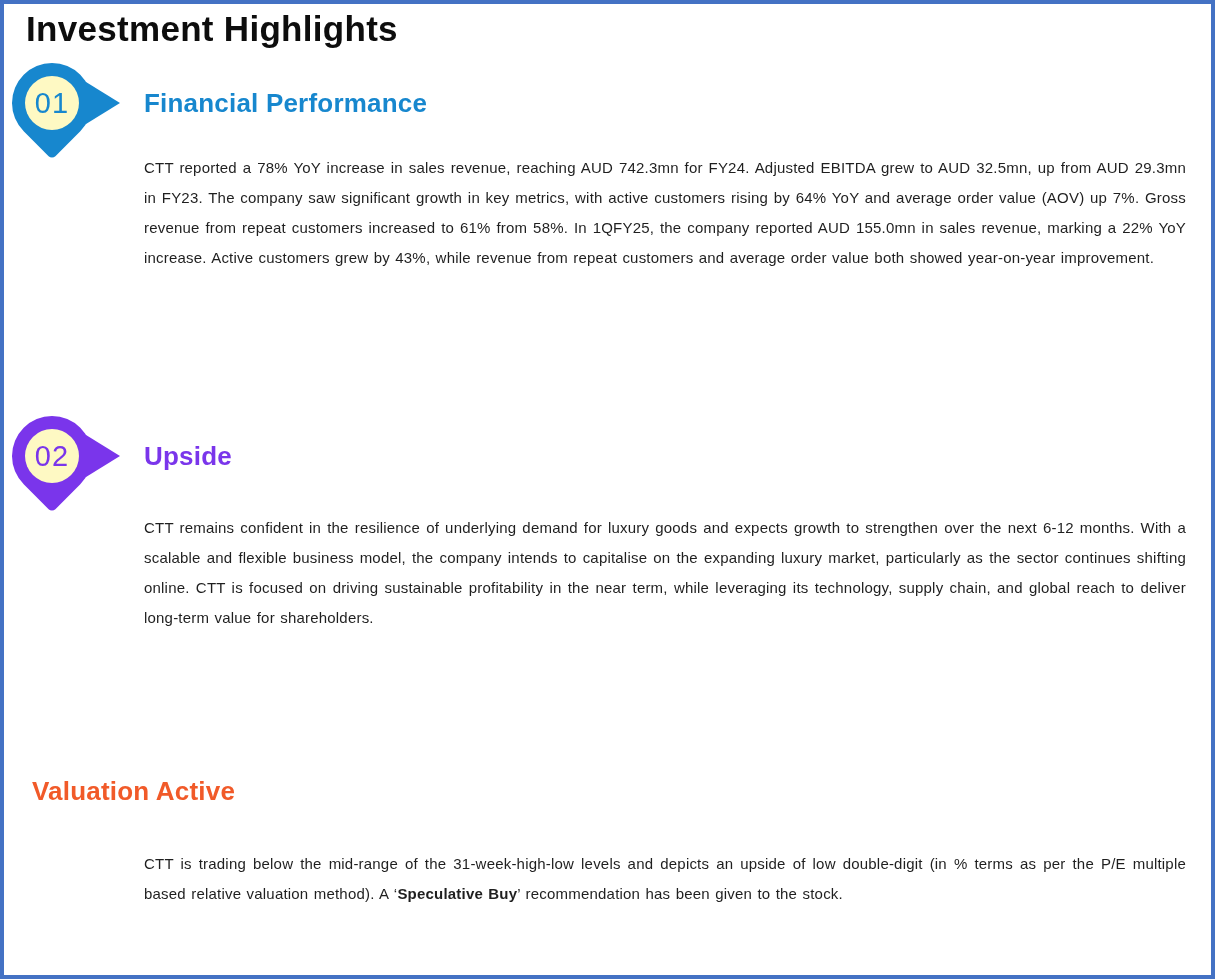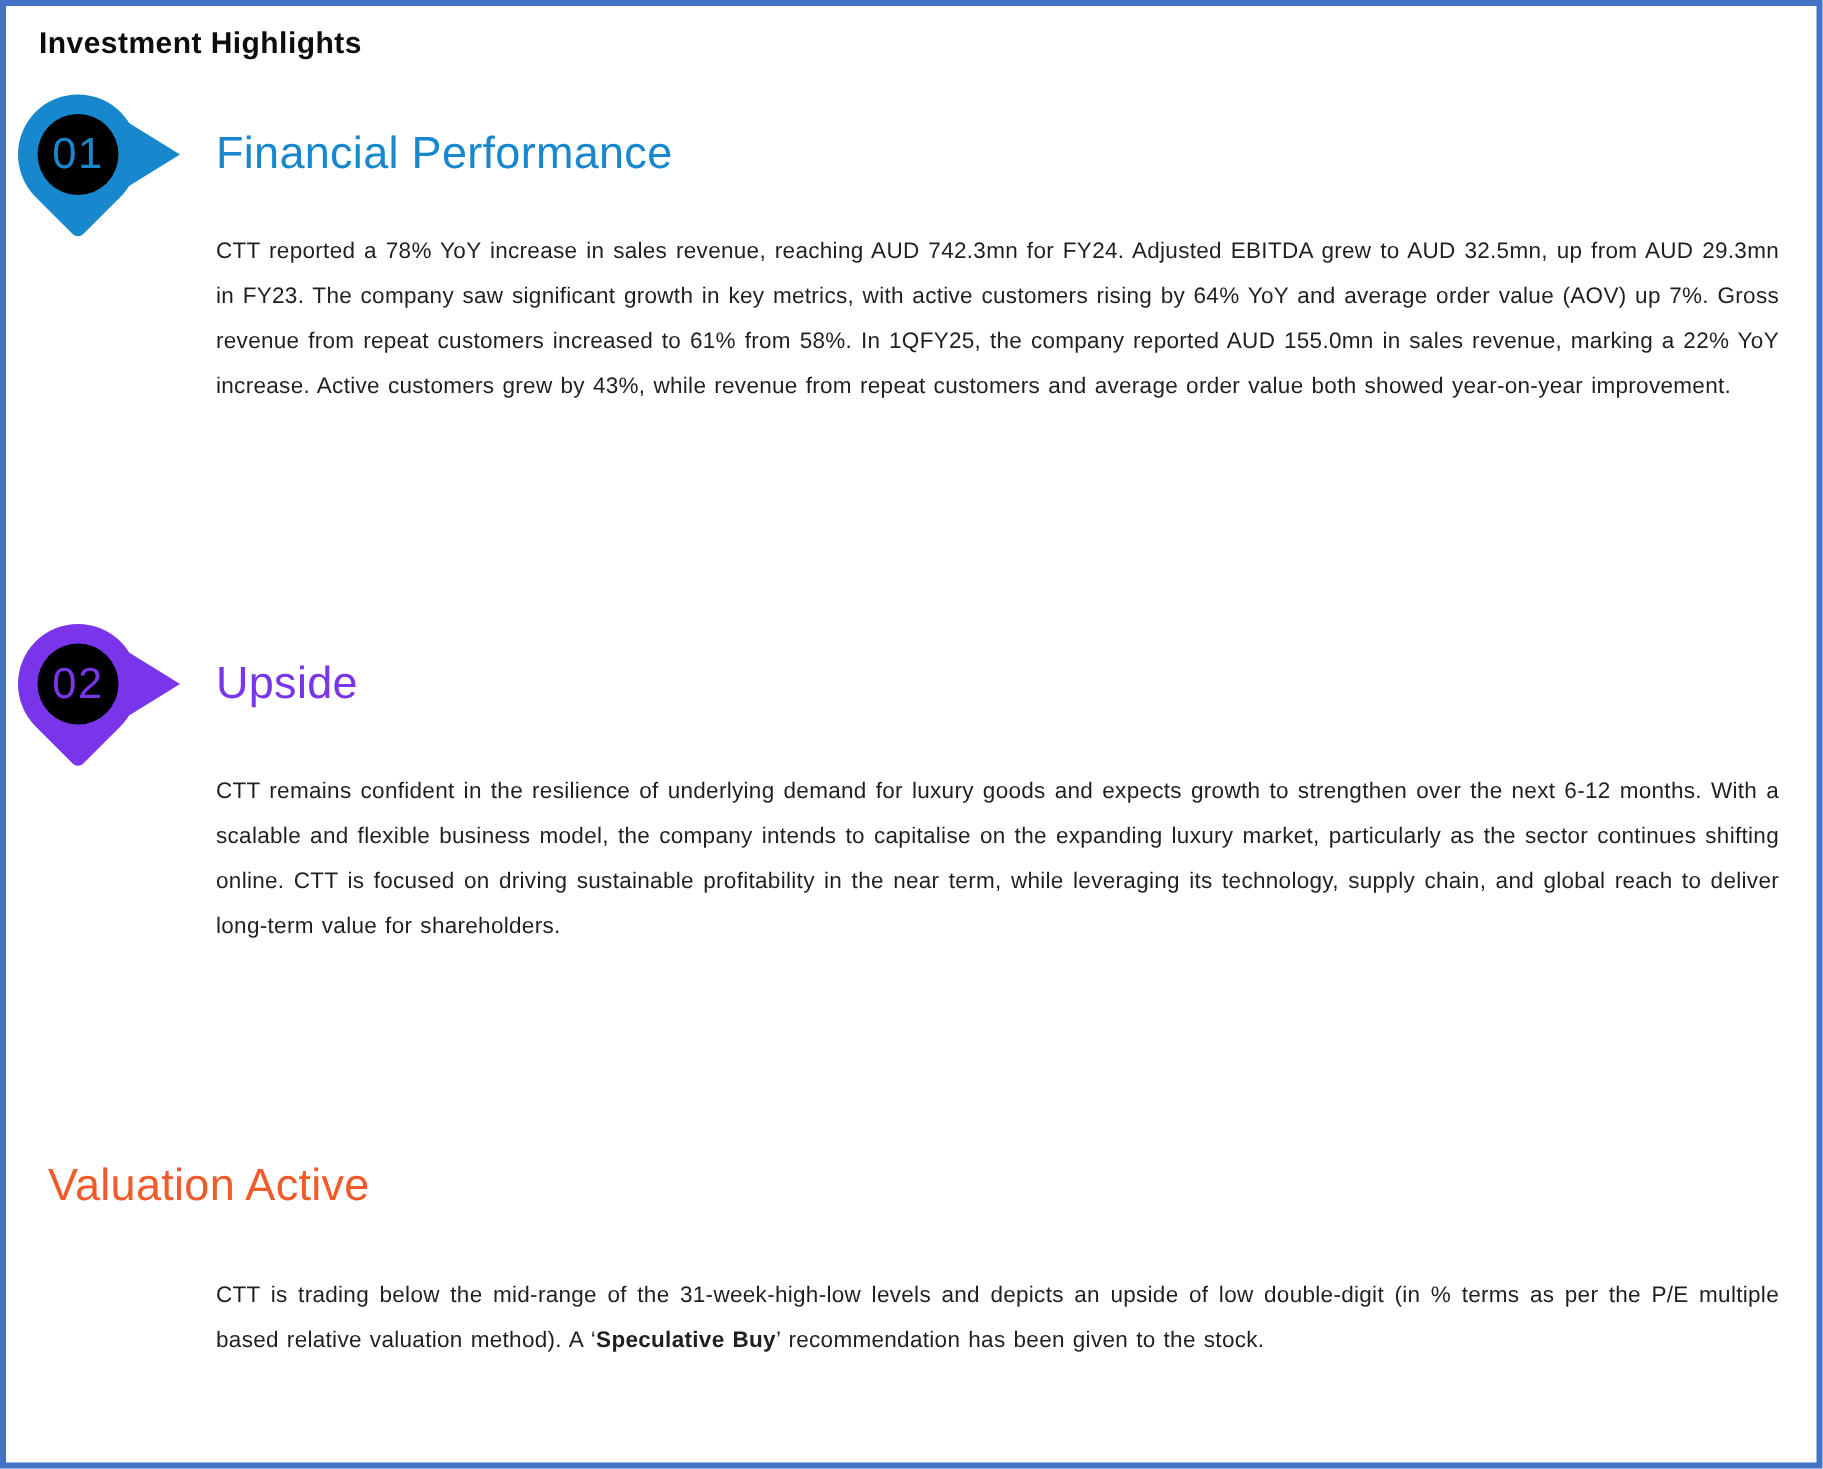--- a/index.html
+++ b/index.html
@@ -7,21 +7,21 @@
   body {
     width: 1215px;
     height: 979px;
     border: 4px solid #4472C4;
     font-family: "Liberation Sans", sans-serif;
     overflow: hidden;
     position: relative;
   }
   .page-title {
     margin: 3px 0 0 22px;
-    font-size: 20px;
+    font-size: 35px;
     line-height: 44px;
     font-weight: 800;
     color: #0d0d0d;
     letter-spacing: 0.3px;
   }
   .section { --accent: #1787CE; }
   .section-head {
     display: flex;
     align-items: center;
     height: 80px;
@@ -43,31 +43,31 @@
   .badge-arrow {
     position: absolute; left: 74px; top: 19px;
     width: 0; height: 0;
     border-left: 34px solid var(--accent);
     border-top: 21px solid transparent;
     border-bottom: 21px solid transparent;
   }
   .badge-inner {
     position: absolute; left: 13px; top: 13px;
     width: 54px; height: 54px;
-    background: #000000;
+    background: #fef9c3;
     border-radius: 50%;
     display: flex; align-items: center; justify-content: center;
     font-size: 29px;
     letter-spacing: 1px;
     color: var(--accent);
   }
   .section-heading {
     margin-left: 20px;
-    font-size: 30px;
-    font-weight: 400;
+    font-size: 26px;
+    font-weight: 700;
     letter-spacing: 0.2px;
     color: var(--accent);
   }
   .section-body {
     margin: 0 25px 0 140px;
     text-align: justify;
     font-size: 15px;
     line-height: 30px;
     letter-spacing: 0.2px;
     word-spacing: 1px;

